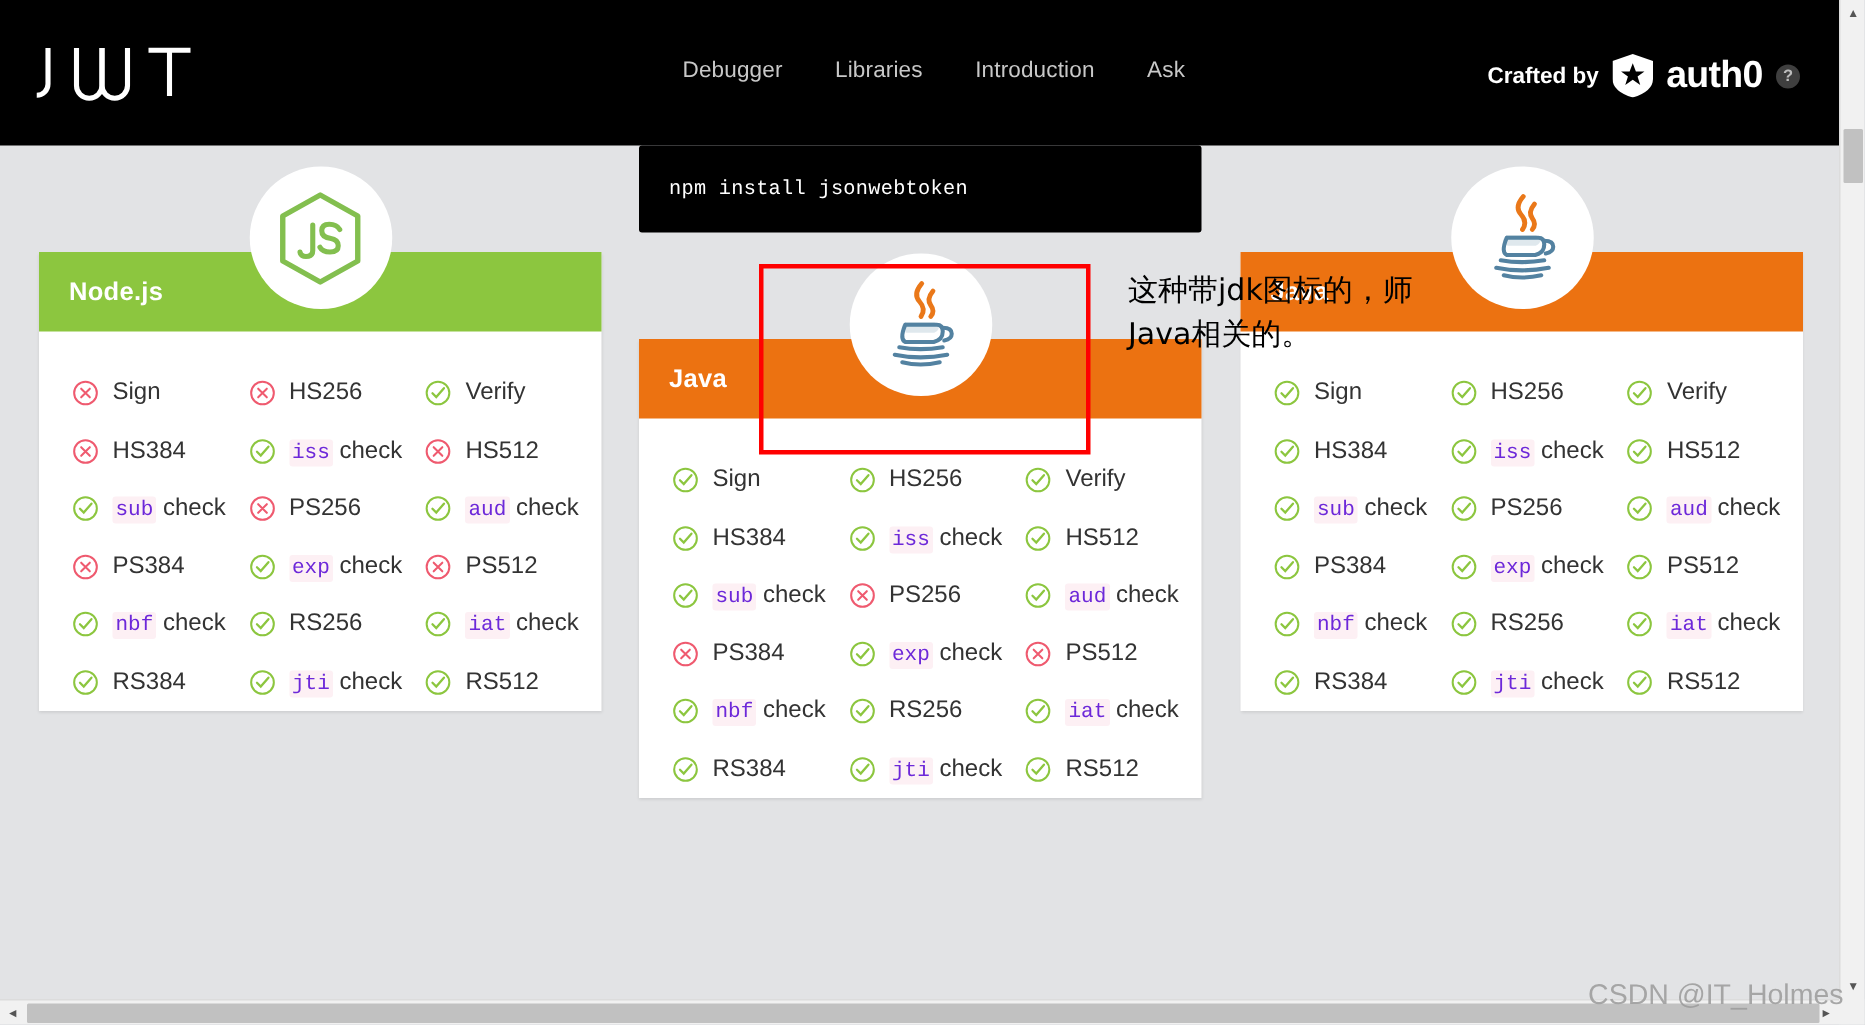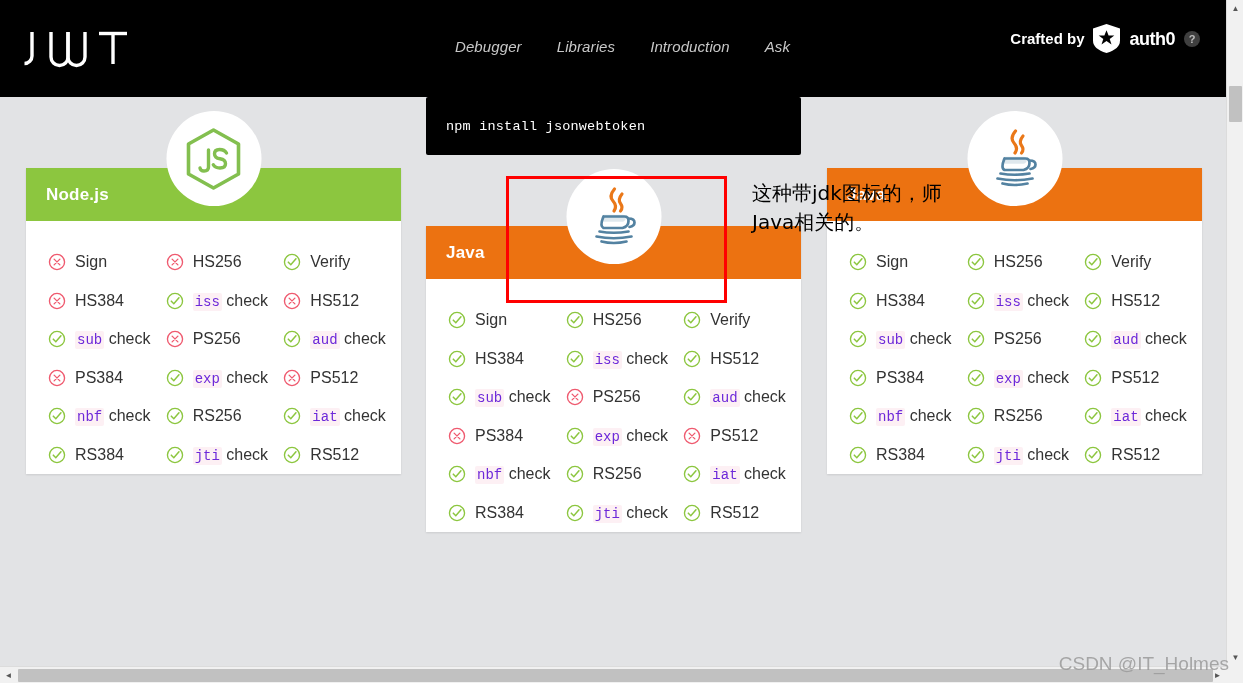--- a/index.html
+++ b/index.html
@@ -46,38 +46,37 @@
     gap: 35px;
     align-items: center;
   }
   .nav-link {
     color: #c8c8c8;
     font-size: 15px;
     letter-spacing: 0.1px;
     text-decoration: none;
     cursor: pointer;
     white-space: nowrap;
-    font-style: italic;
   }
   #crafted {
     position: absolute;
-    right: 26px; top: 24px;
+    right: 26px; top: 36px;
     display: flex;
     align-items: center;
     gap: 9px;
   }
   #crafted-label {
     color: #ffffff;
     font-size: 15px;
     font-weight: bold;
     white-space: nowrap;
   }
   #auth0-wordmark {
     color: #ffffff;
-    font-size: 18px;
+    font-size: 25px;
     font-weight: bold;
     letter-spacing: -0.5px;
     line-height: 1;
   }
   #auth0-mark { display:block; }
   #help-badge {
     width: 16px; height: 16px;
     border-radius: 50%;
     background: #3f3f3f;
     color: #bdbdbd;

